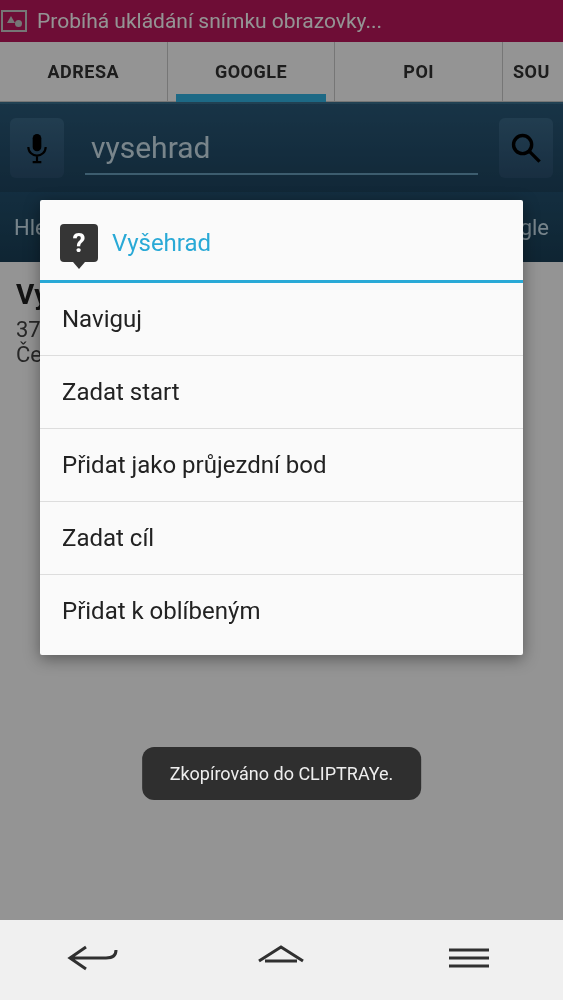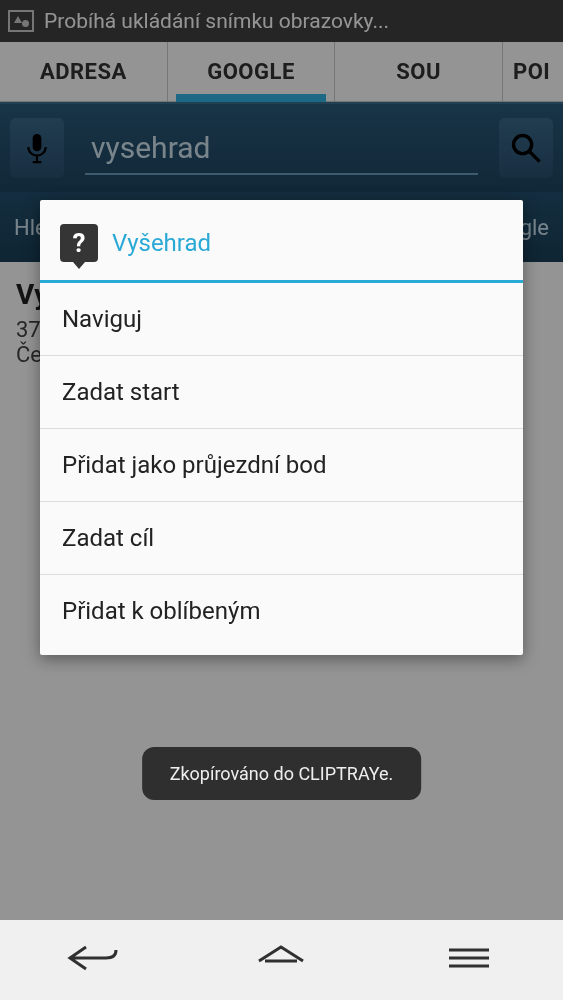--- a/index.html
+++ b/index.html
@@ -1,26 +1,26 @@
 <!DOCTYPE html>
 <html><head>
 <meta charset="utf-8">
 <style>
 *{box-sizing:border-box;margin:0;padding:0;font-family:"Segoe UI",Roboto,Arial,sans-serif}
 html,body{width:563px;height:1000px;overflow:hidden;background:#fff;position:relative}
 
 
-.statusbar{height:42px;background:#404040;color:#fff;display:flex;align-items:center;padding:0 8px;font-size:21px}
+.statusbar{height:42px;background:#be185d;color:#fff;display:flex;align-items:center;padding:0 1px;font-size:21px}
 .statusbar .ico{width:26px;height:22px;border:2px solid #ccc;margin-right:10px;position:relative}
 .statusbar .ico:before{content:"";position:absolute;left:4px;top:4px;width:0;height:0;border-left:4px solid transparent;border-right:4px solid transparent;border-bottom:7px solid #ccc}
 .statusbar .ico:after{content:"";position:absolute;right:3px;bottom:3px;width:7px;height:7px;border-radius:50%;background:#ccc}
 
 
 .tabs{display:flex;height:60px;background:#fff;border-bottom:1px solid #ccc}
-.tab{flex:1;display:flex;align-items:center;justify-content:center;font-size:22px;font-weight:700;color:#333;border-right:1px solid #ccc;letter-spacing:.5px}
+.tab{flex:1;display:flex;align-items:center;justify-content:center;font-size:18px;font-weight:700;color:#333;border-right:1px solid #ccc;letter-spacing:.5px}
 .tab:last-child{border-right:none;flex:0 0 60px;justify-content:flex-start;padding-left:10px}
 .tab.active{position:relative}
 .tab.active:after{content:"";position:absolute;bottom:-1px;left:8px;right:8px;height:8px;background:#33b5e5}
 
 
 .searchbar{height:90px;background:linear-gradient(#2a5a7a,#1e4560);display:flex;align-items:center;padding:0 10px;gap:21px;border-top:2px solid #3a7090}
 .micbtn{width:60px;height:60px;background:linear-gradient(#3a6a8a,#2a5070);border-radius:6px;display:flex;align-items:center;justify-content:center}
 .micbtn svg{width:26px;height:34px}
 .searchinput{flex:1;height:54px;background:transparent;border:none;border-bottom:2px solid #6aa0c0;color:#d0e5f0;font-size:30px;padding:0 6px;outline:none}
 .searchinput::placeholder{color:#d0e5f0}
@@ -64,24 +64,24 @@
 </div>
 
 <div class="tabs">
   <div class="tab">
       <span>ADRESA</span>
     </div>
   <div class="tab active">
       <span>GOOGLE</span>
     </div>
   <div class="tab">
-      <span>SOU</span>
+      <span>POI</span>
     </div>
   <div class="tab">
-      <span>POI</span>
+      <span>SOU</span>
     </div>
 </div>
 
 <div class="searchbar">
   <div class="micbtn">
     <svg viewBox="0 0 24 30">
         <rect x="8" y="2" width="8" height="16" rx="4" fill="#000"></rect>
         <path d="M4 14c0 5 4 8 8 8s8-3 8-8M12 22v6M8 28h8" stroke="#000" stroke-width="2" fill="none"></path>
       </svg>
   </div>

